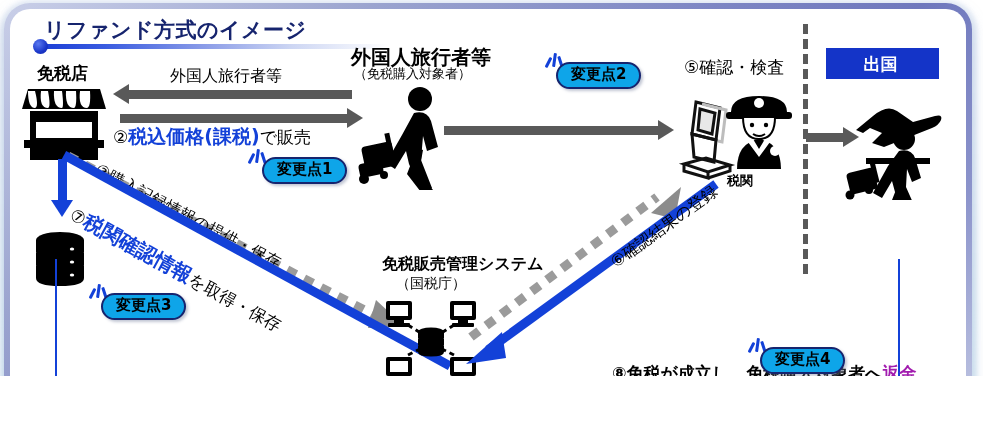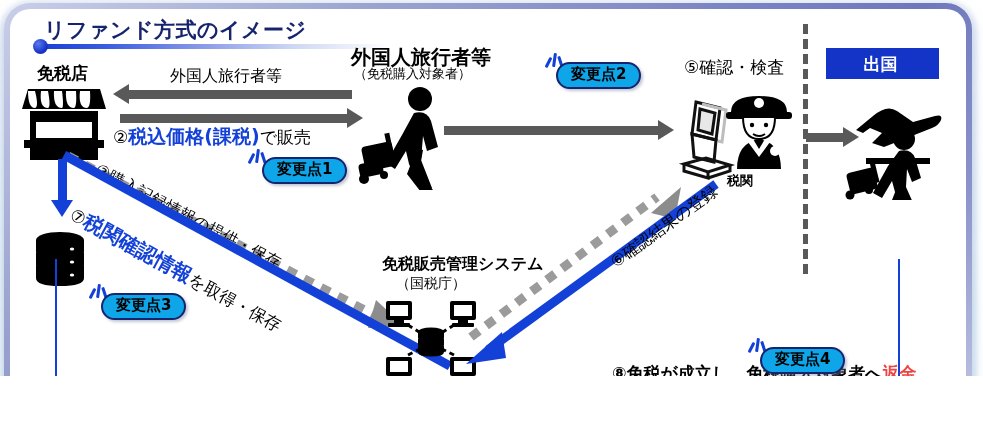--- a/index.html
+++ b/index.html
@@ -42,21 +42,21 @@
     border-radius:3px;
   }
   #title-dot{
     position:absolute;left:33px;top:39px;width:15px;height:15px;border-radius:50%;
     background:radial-gradient(circle at 35% 32%,#5a79f0 0%,#1a36c9 60%,#1126a8 100%);
   }
 
   
   .lbl{position:absolute;white-space:nowrap;color:#000;font-weight:bold;}
   .lbl-n{position:absolute;white-space:nowrap;color:#000;font-weight:normal;}
-  .blue{color:#ef4444;}
+  .blue{color:#a21caf;}
   .bb{font-weight:bold;color:#1341d8;}
 
   
   .garrow{position:absolute;height:9px;background:#595959;}
   .garrow.left::before{
     content:"";position:absolute;left:-15px;top:-6px;
     border-top:10.5px solid transparent;border-bottom:10.5px solid transparent;
     border-right:16px solid #595959;
   }
   .garrow.right::after{

